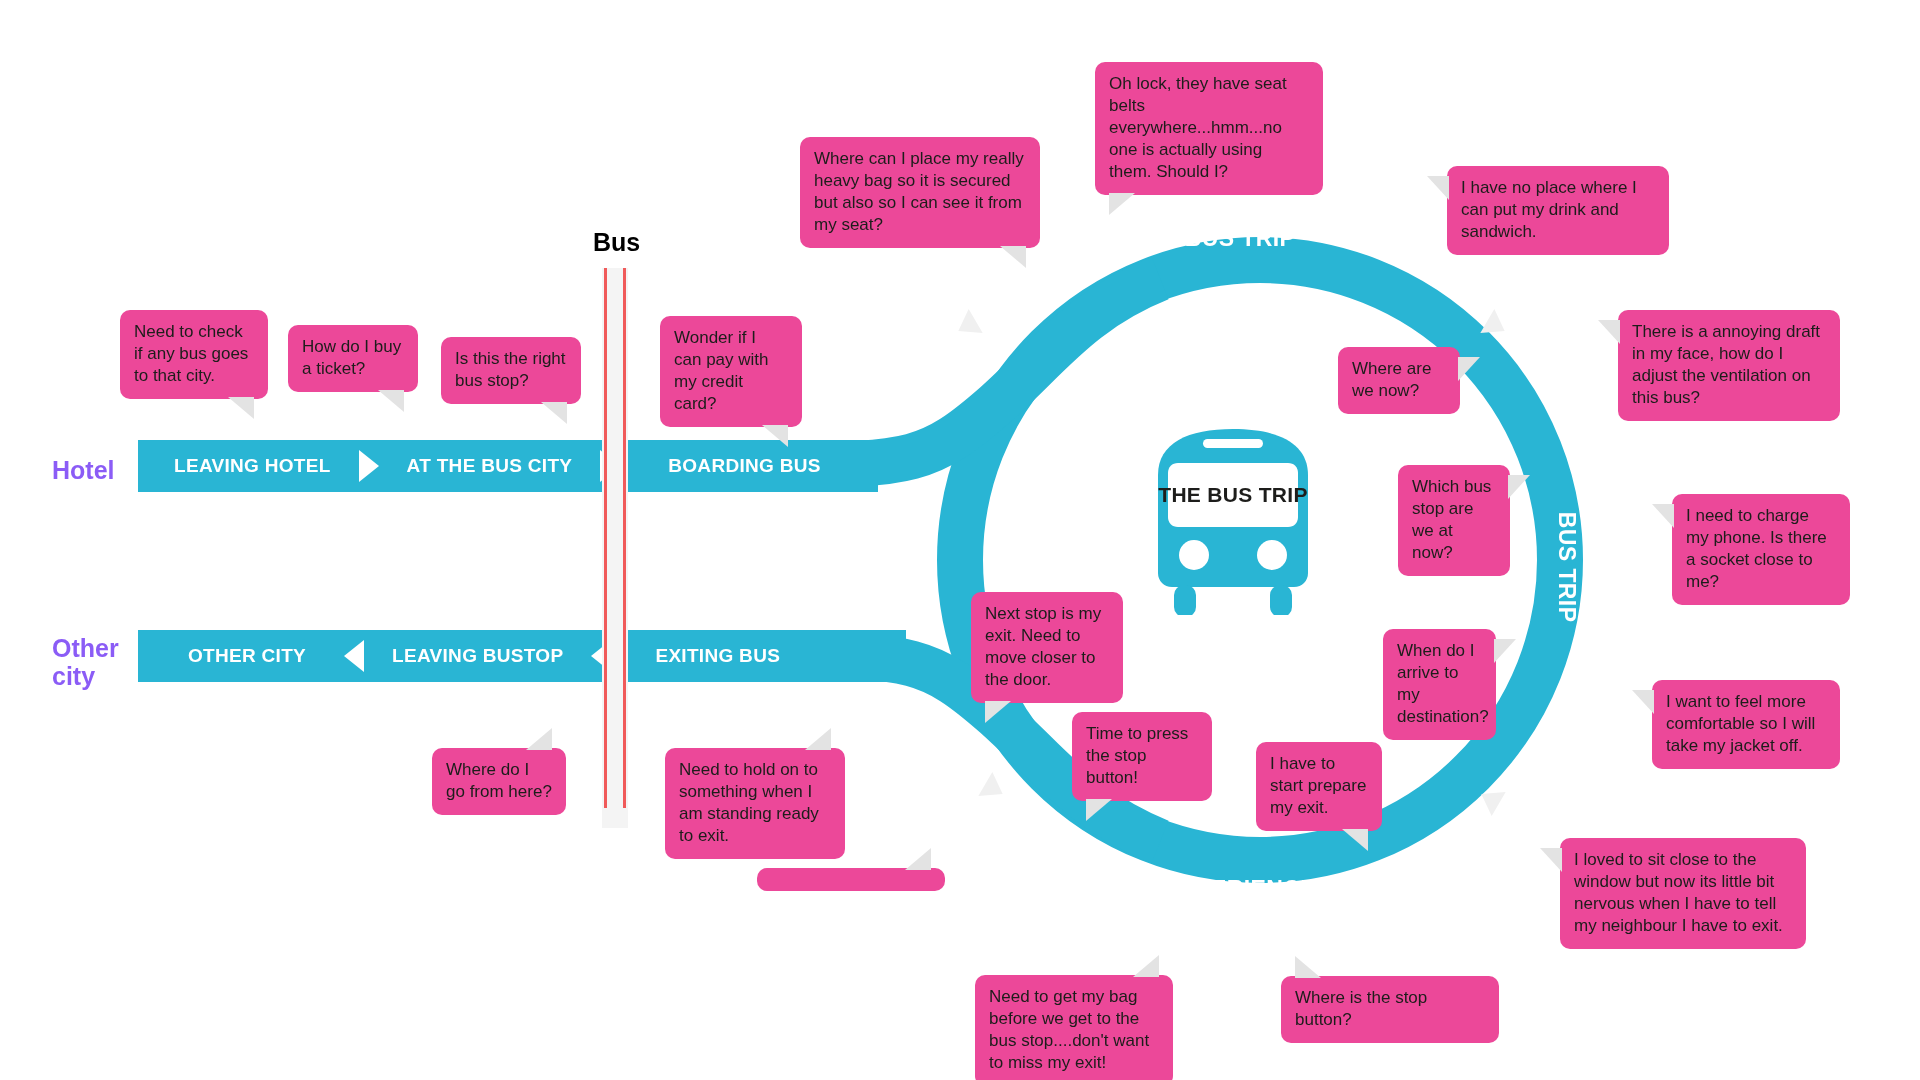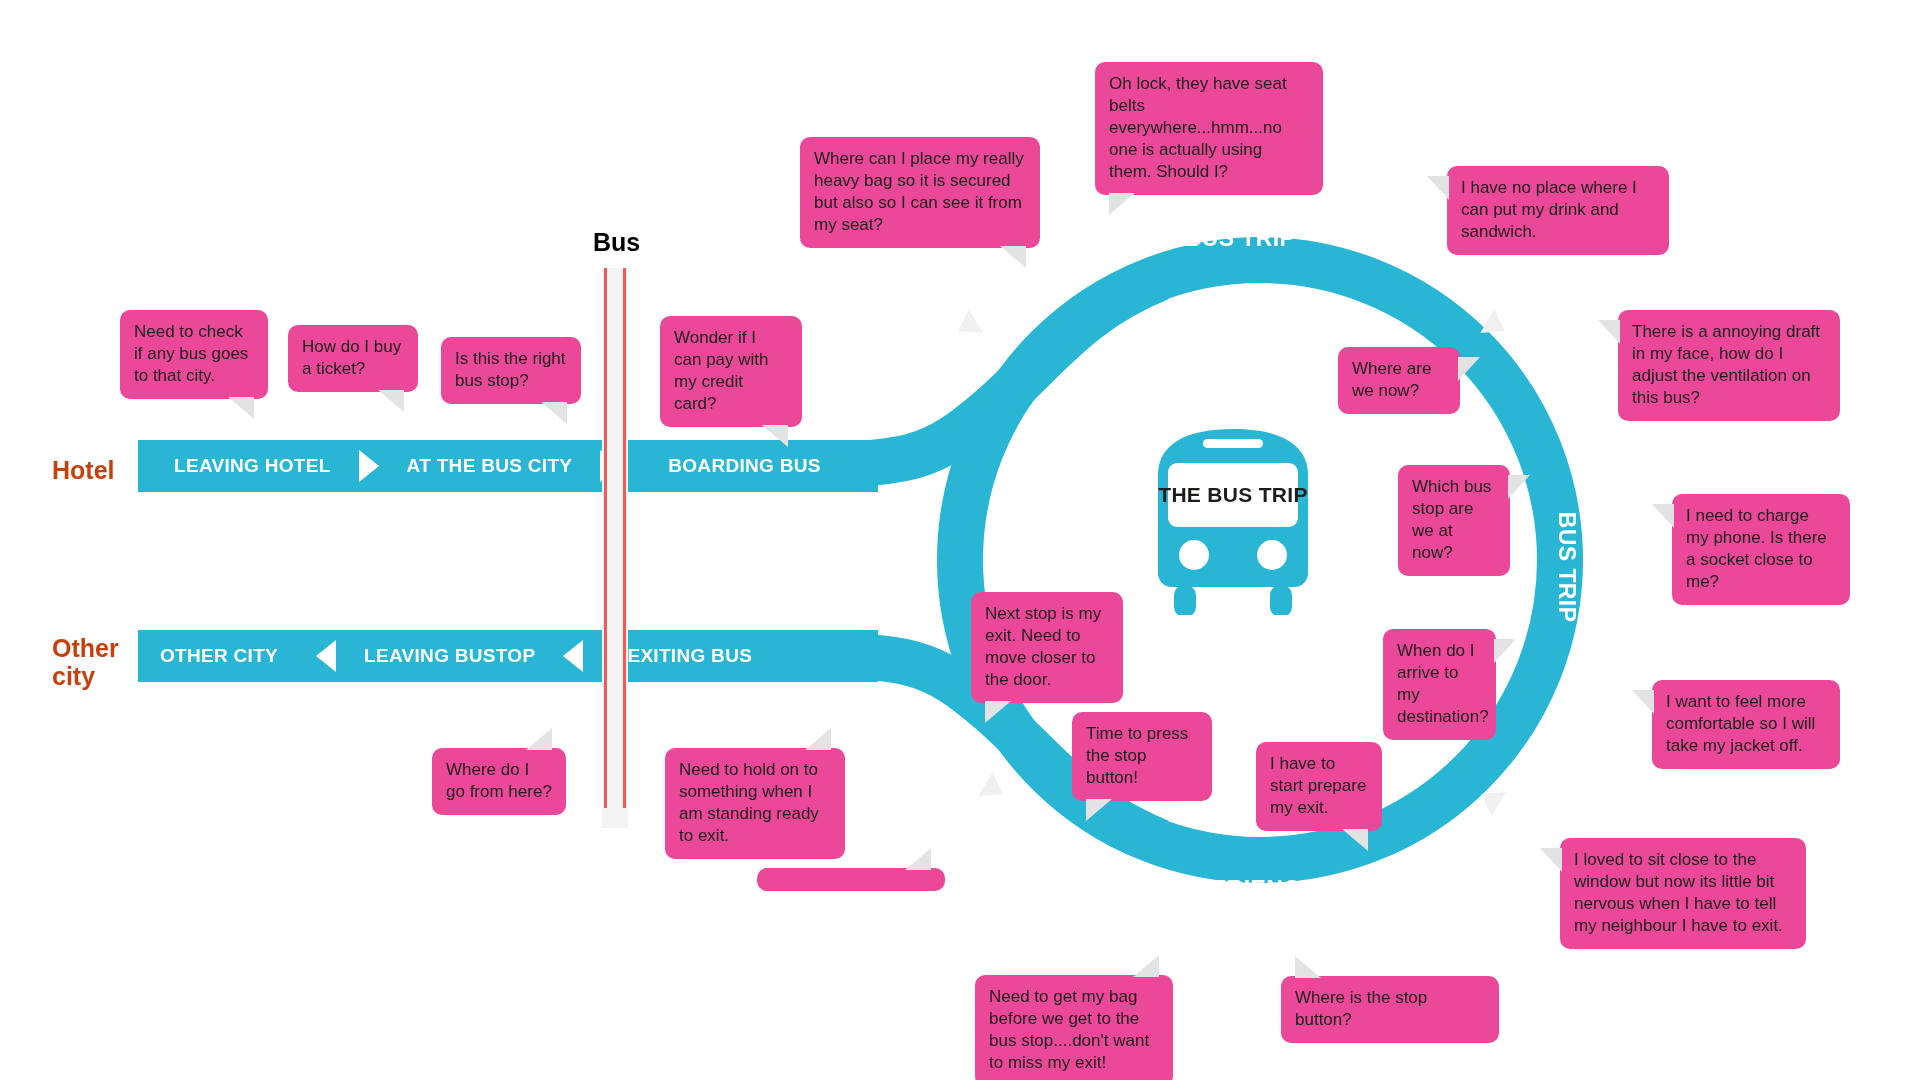--- a/index.html
+++ b/index.html
@@ -20,21 +20,21 @@
   .t-tr .tail{right:14px;top:-20px;border-left:26px solid transparent;
       border-right:0 solid transparent;border-bottom:22px solid #e3e3e3;}
   .t-tl .tail{left:14px;top:-20px;border-left:0 solid transparent;
       border-right:26px solid transparent;border-bottom:22px solid #e3e3e3;}
   .t-l .tail{left:-20px;top:10px;border-top:0 solid transparent;
       border-bottom:24px solid transparent;border-right:22px solid #e3e3e3;}
   .t-r .tail{right:-20px;top:10px;border-top:0 solid transparent;
       border-bottom:24px solid transparent;border-left:22px solid #e3e3e3;}
 
   
-  .rowlabel{position:absolute;font-weight:bold;font-size:25px;color:#c2410c;
+  .rowlabel{position:absolute;font-weight:bold;font-size:25px;color:#8b5cf6;
             line-height:1.12;}
   .bar{position:absolute;height:52px;background:#29b5d4;display:flex;
        align-items:center;}
   .bar .seg{color:#fff;font-weight:bold;font-size:19px;letter-spacing:.3px;
             white-space:nowrap;}
   .chev-r{width:0;height:0;border-top:16px solid transparent;
           border-bottom:16px solid transparent;border-left:20px solid #fff;}
   .chev-l{width:0;height:0;border-top:16px solid transparent;
           border-bottom:16px solid transparent;border-right:20px solid #fff;}
 
@@ -111,21 +111,21 @@
   </div>
 
   <div class="bar" style="left:138px;top:440px;width:740px;">
     <div class="seg" style="margin-left:36px;">LEAVING HOTEL</div>
     <div class="chev-r" style="margin-left:28px;"></div>
     <div class="seg" style="margin-left:28px;">AT THE BUS CITY</div>
     <div class="chev-r" style="margin-left:28px;"></div>
     <div class="seg" style="margin-left:48px;">BOARDING BUS</div>
   </div>
 
-  <div class="bar" style="left:138px;top:630px;width:740px;">
+  <div class="bar" style="left:138px;top:630px;width:740px;padding-left:28px;">
     <div class="seg" style="margin-left:22px;">OTHER CITY</div>
     <div class="chev-l" style="margin-left:38px;"></div>
     <div class="seg" style="margin-left:28px;">LEAVING BUSTOP</div>
     <div class="chev-l" style="margin-left:28px;"></div>
     <div class="seg" style="margin-left:44px;">EXITING BUS</div>
   </div>
 
   <div id="busdiv" style="left:602px;top:268px;width:26px;height:560px;">
     <div class="band" style="height:560px;"></div>
     <div class="rl" style="left:2px;height:540px;"></div>

